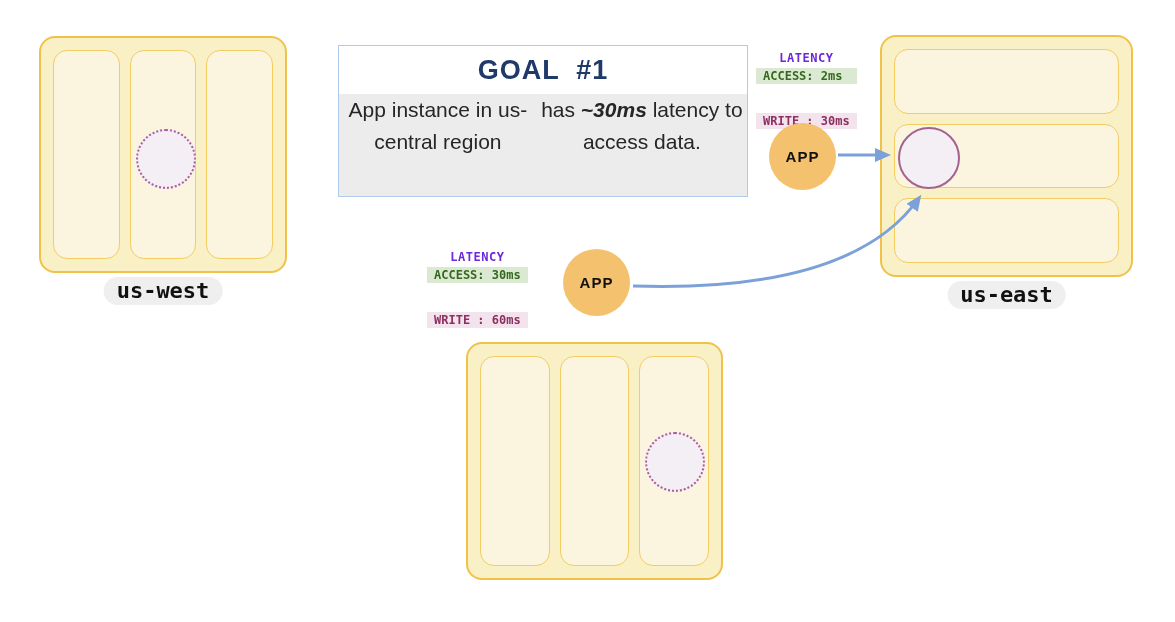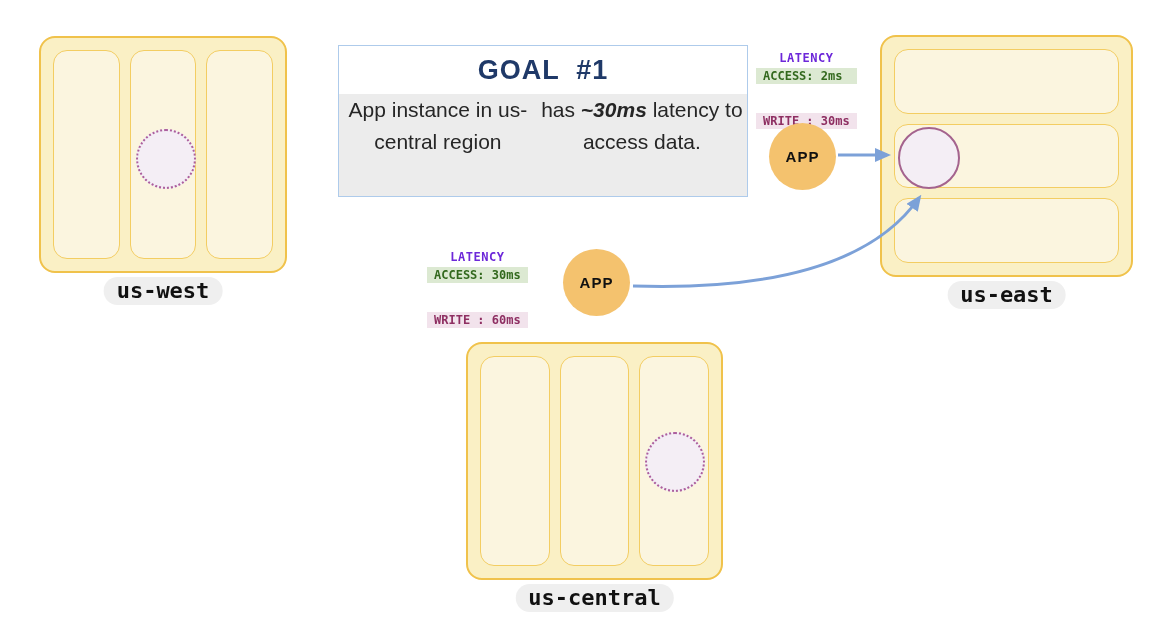--- a/index.html
+++ b/index.html
@@ -158,21 +158,20 @@
   <div class="region-col"></div>
   <div class="replica solid" id="replica-us-east"></div>
   <div class="region-label">us-east</div>
 </div>
 
 <div class="region" id="region-us-central">
   <div class="region-col"></div>
   <div class="region-col"></div>
   <div class="region-col"></div>
   <div class="replica dotted" id="replica-us-central"></div>
-  <div class="region-label">us-central</div>
 </div>
 
 <div id="goal-box">
   <div class="goal-header">
     <span class="goal-title">GOAL  #1</span>
   </div>
   <div class="goal-body">
     <div class="goal-line"><span>App instance in us-central region</span><span class="em"></span><span></span></div>
     <div class="goal-line"><span>has </span><span class="em">~30ms</span><span> latency to access data.</span></div>
   </div>

